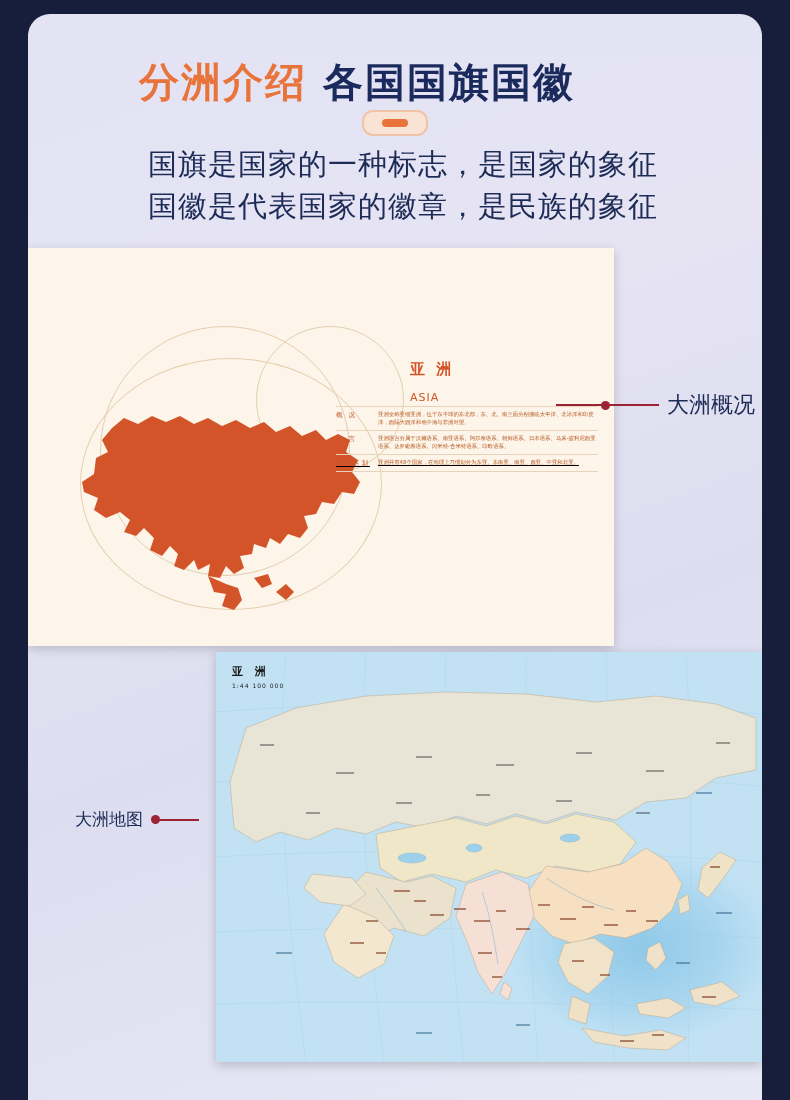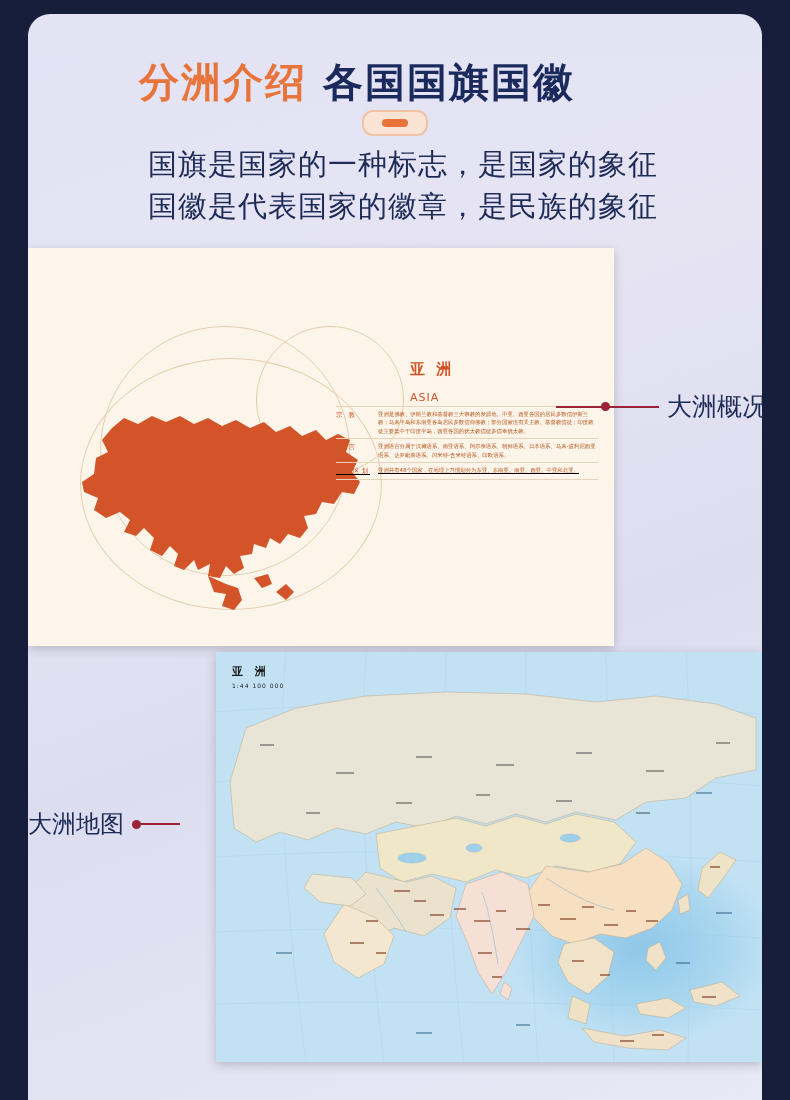--- a/index.html
+++ b/index.html
@@ -199,21 +199,21 @@
     width: 9px; height: 9px; border-radius: 50%;
     background: #9b2335;
     flex: 0 0 9px;
   }
   .callout-1 .line {
     width: 50px; height: 2px; background: #9b2335;
     margin-left: -1px;
   }
   .callout-1 .label {
     margin-left: 8px;
-    font-size: 25px;
+    font-size: 22px;
     color: #1d2b57;
     font-family: "DejaVu Sans", sans-serif;
     white-space: nowrap;
   }
   .callout-1 .line-left {
     width: 46px; height: 2px; background: #9b2335;
     margin-right: -1px;
   }
 
   
@@ -251,25 +251,26 @@
   
   .callout-2 {
     position: absolute;
     left: 28px;
     top: 808px;
     z-index: 14;
     display: flex;
     align-items: center;
   }
   .callout-2 .label {
-    font-size: 24px;
+    font-size: 17px;
     color: #1d2b57;
     font-family: "DejaVu Sans", sans-serif;
     white-space: nowrap;
     margin-right: 8px;
+    margin-left: 47px;
   }
   .callout-2 .dot {
     width: 9px; height: 9px; border-radius: 50%;
     background: #9b2335;
     flex: 0 0 9px;
   }
   .callout-2 .line {
     width: 40px; height: 2px; background: #9b2335;
     margin-left: -1px;
   }
@@ -311,22 +312,22 @@
       <path fill="#d4542a" d="M218,214 L228,222 L236,214 L228,206 Z"></path>
     </svg>
 
     <div class="asia-label">
       <span class="cn">亚 洲</span>
       <span class="en">ASIA</span>
     </div>
 
     <div class="info-table">
       <div class="info-row">
-        <div class="info-key">宗 教</div>
-        <div class="info-val">亚洲是佛教、伊斯兰教和基督教三大宗教的发源地。中亚、西亚各国的居民多数信伊斯兰教；马来半岛和东南亚各岛居民多数信仰佛教；部分国家也有天主教、基督教信徒；印度教徒主要集中于印度半岛，西亚各国的犹太教信徒多信奉犹太教。</div>
+        <div class="info-key">概 况</div>
+        <div class="info-val">亚洲全称亚细亚洲，位于东半球的东北部，东、北、南三面分别濒临太平洋、北冰洋和印度洋，西隔大西洋和地中海与非洲对望。</div>
       </div>
       <div class="info-row">
         <div class="info-key">语 言</div>
         <div class="info-val">亚洲语言分属于汉藏语系、南亚语系、阿尔泰语系、朝鲜语系、日本语系、马来-波利尼西亚语系、达罗毗荼语系、闪米特-含米特语系、印欧语系。</div>
       </div>
       <div class="info-row">
         <div class="info-key">地理区划</div>
         <div class="info-val">亚洲共有48个国家，在地理上习惯划分为东亚、东南亚、南亚、西亚、中亚和北亚。</div>
       </div>
     </div>

